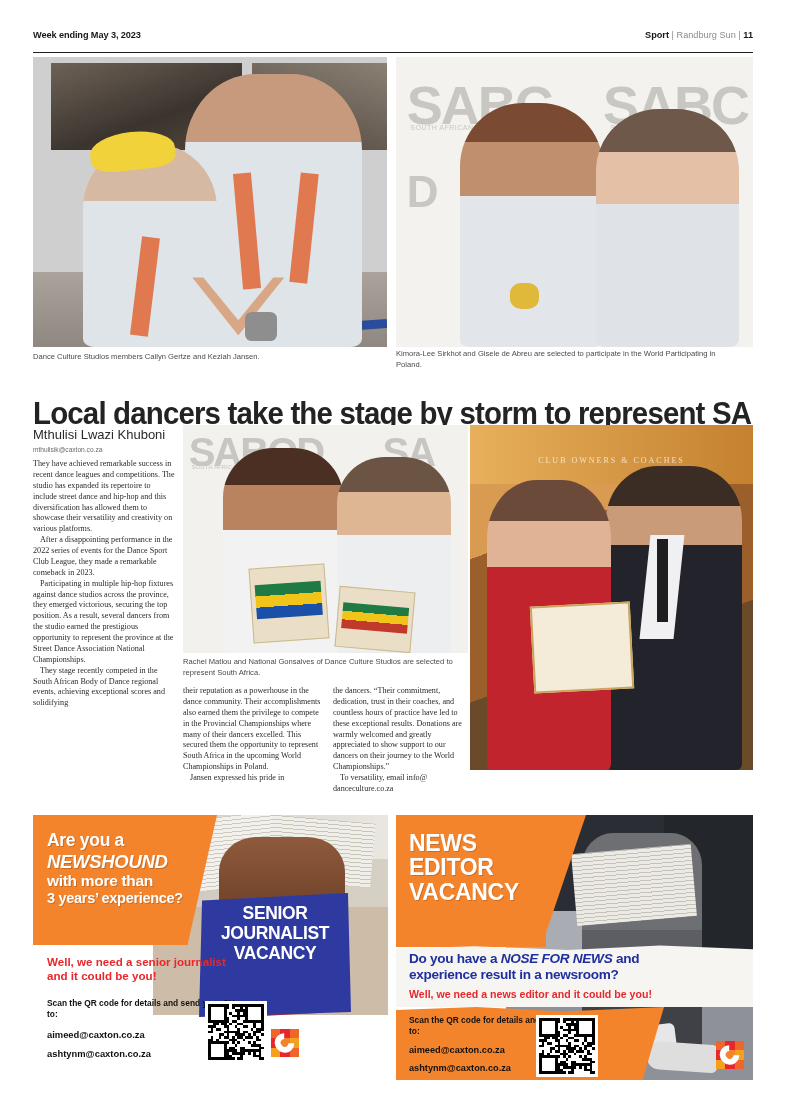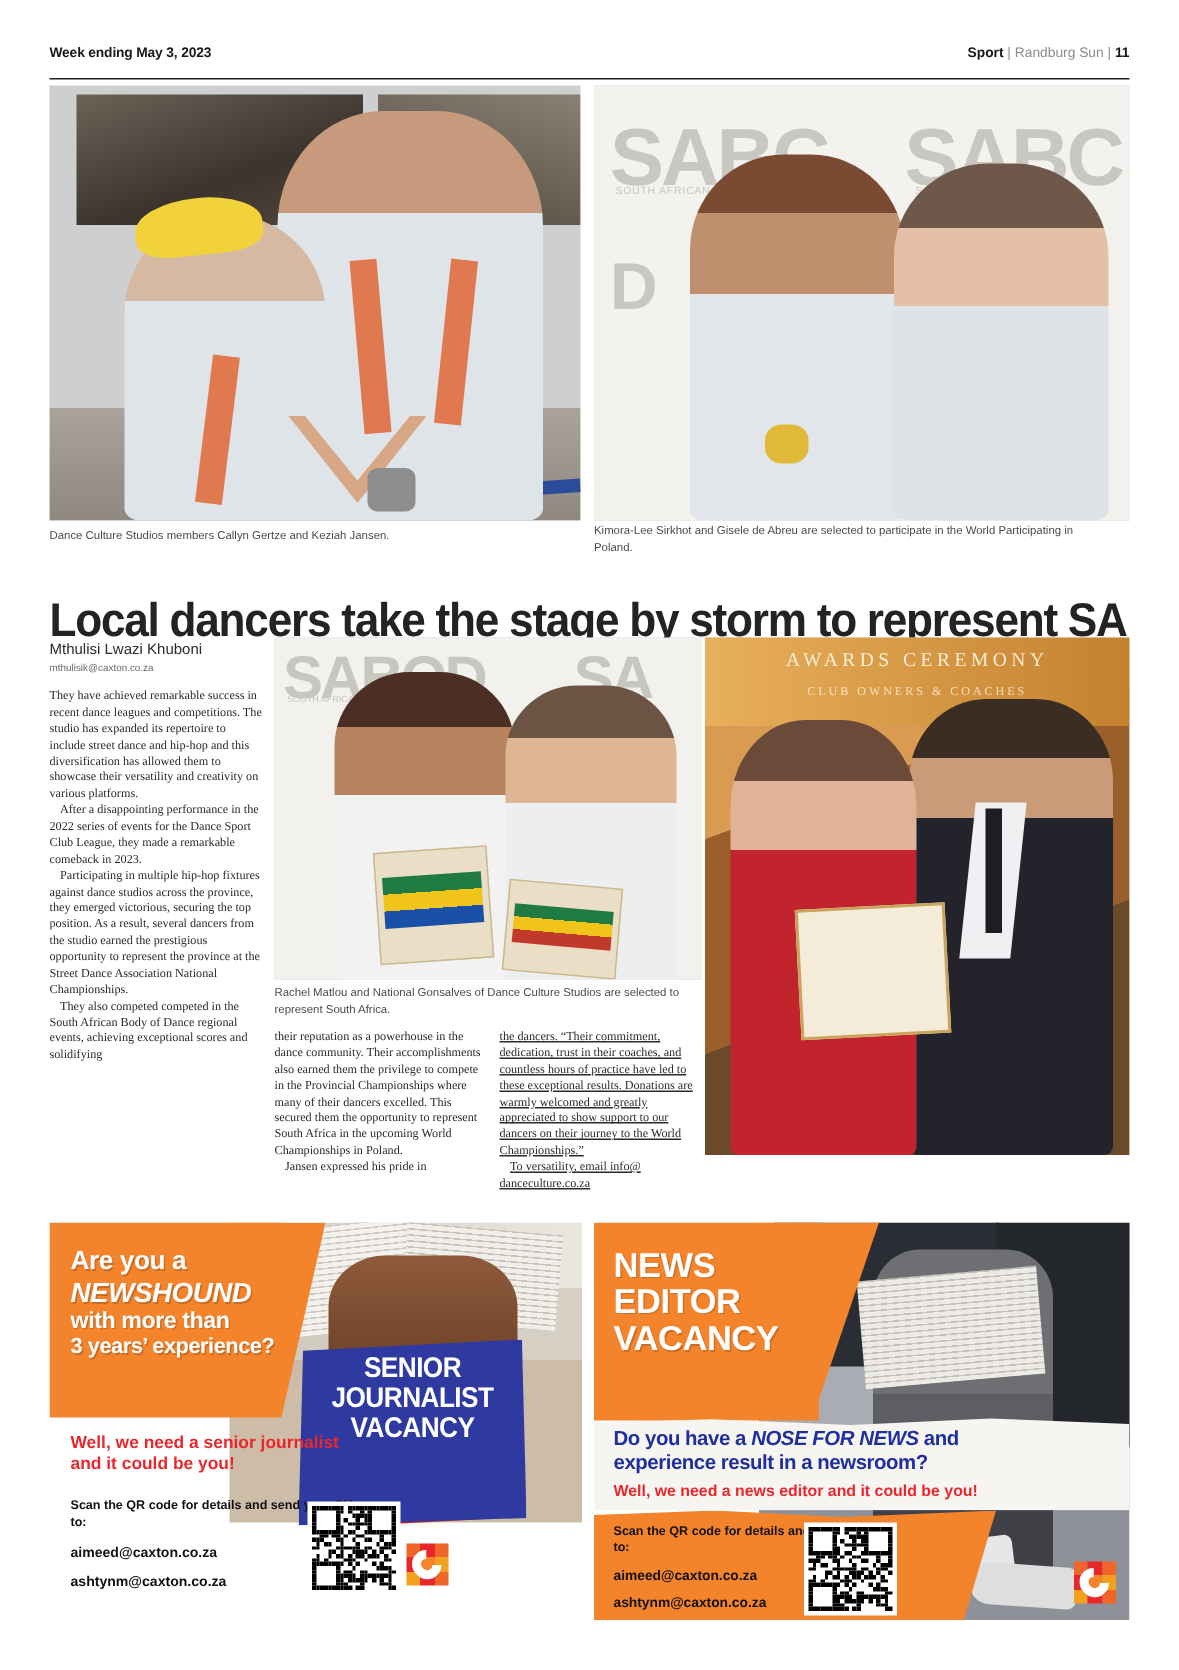--- a/index.html
+++ b/index.html
@@ -164,37 +164,37 @@
     letter-spacing:-0.9px;
     color:#232323;
     transform:scaleX(.935);
     transform-origin:left center;
     white-space:nowrap;
   }
 
   
   .byline{position:absolute;left:33px;top:427px;width:146px;
      font-family:"Liberation Sans", sans-serif;}
-  .byline .nm{font-size:10px;color:#2a2a2a;line-height:1.3;}
+  .byline .nm{font-size:13px;color:#2a2a2a;line-height:1.3;}
   .byline .em{font-size:6.6px;color:#6a6a6a;line-height:1.4;margin-top:1px;}
 
   
   .col{
     position:absolute;
     font-family:"Liberation Serif", serif;
     font-size:8.15px;
     line-height:1.335;
     color:#2b2b2b;
     text-align:left;
   }
   .col p{margin:0;}
   .col p + p{text-indent:7px;}
   .c1{left:33px;top:459px;width:143px;}
   .c2{left:183px;top:686px;width:140px;}
-  .c3{left:333px;top:686px;width:135px;text-decoration:underline;}
+  .c3{left:333px;top:686px;width:135px;}
 
   
   .adwrap{position:absolute;left:33px;top:815px;width:720px;height:265px;}
 
   .ad{position:absolute;overflow:hidden;background:#fff;}
   .adL{left:0;top:0;width:355px;height:265px;}
   .adR{left:363px;top:0;width:357px;height:265px;}
 
   
   .adL .orange{position:absolute;left:0;top:0;width:154px;height:130px;background:#f4842c;}
@@ -362,21 +362,21 @@
 
   <div class="byline">
     <div class="nm">Mthulisi Lwazi Khuboni</div>
     <div class="em">mthulisik@caxton.co.za</div>
   </div>
 
   <div class="col c1">
     <p>They have achieved remarkable success in recent dance leagues and competitions. The studio has expanded its repertoire to include street dance and hip-hop and this diversification has allowed them to showcase their versatility and creativity on various platforms.</p>
     <p>After a disappointing performance in the 2022 series of events for the Dance Sport Club League, they made a remarkable comeback in 2023.</p>
     <p>Participating in multiple hip-hop fixtures against dance studios across the province, they emerged victorious, securing the top position. As a result, several dancers from the studio earned the prestigious opportunity to represent the province at the Street Dance Association National Championships.</p>
-    <p>They also competed competed in the South African Body of Dance regional events, achieving exceptional scores and solidifying</p>
+    <p>They stage recently competed in the South African Body of Dance regional events, achieving exceptional scores and solidifying</p>
   </div>
 
   <div class="photo ph3">
     <div class="bg"></div>
     <div class="lg l1">SABOD</div>
     <div class="lg l2">SA</div>
     <div class="sub s1">SOUTH AFRICAN BODY OF DANCE</div>
     <div class="sub s2">SOUTH AFRIC</div>
     <div class="p-a"></div>
       <div class="p-b"></div>
@@ -385,21 +385,20 @@
       </div>
     <div class="cert c2">
         <div class="sa"></div>
       </div>
   </div>
   <div class="cap cap3">Rachel Matlou and National Gonsalves of Dance Culture Studios are selected to represent South Africa.</div>
 
   <div class="photo ph4">
     <div class="bg"></div>
       <div class="band"></div>
-    <div class="bt">AWARDS CEREMONY</div>
     <div class="bt2">CLUB OWNERS &amp; COACHES</div>
     <div class="man"></div>
       <div class="shirt"></div>
       <div class="tie"></div>
     <div class="wom"></div>
       <div class="cert"></div>
   </div>
 
   <div class="col c2">
     <p>their reputation as a powerhouse in the dance community. Their accomplishments also earned them the privilege to compete in the Provincial Championships where many of their dancers excelled. This secured them the opportunity to represent South Africa in the upcoming World Championships in Poland.</p>

